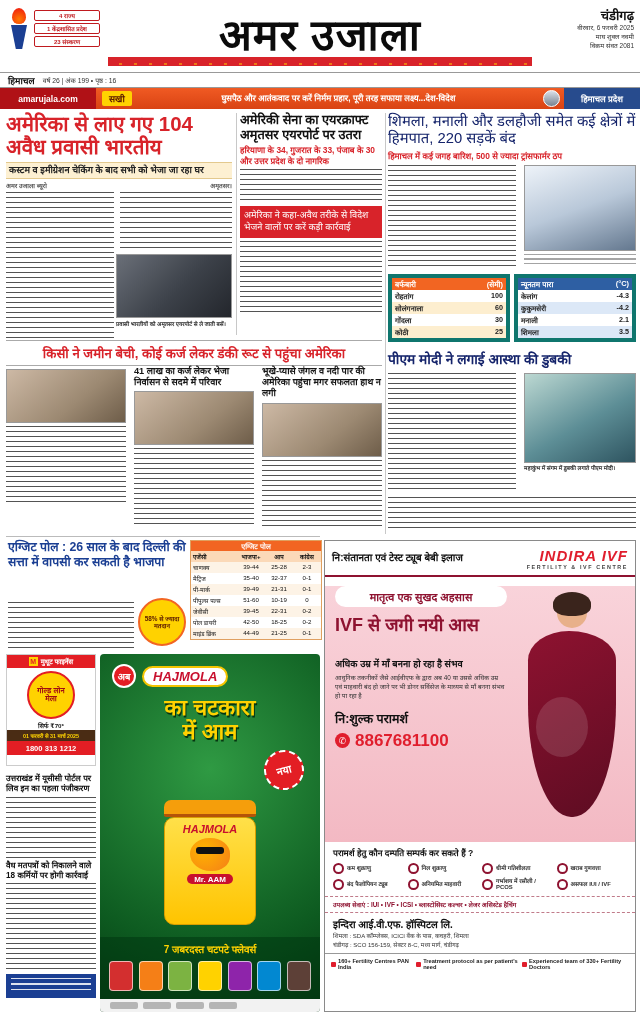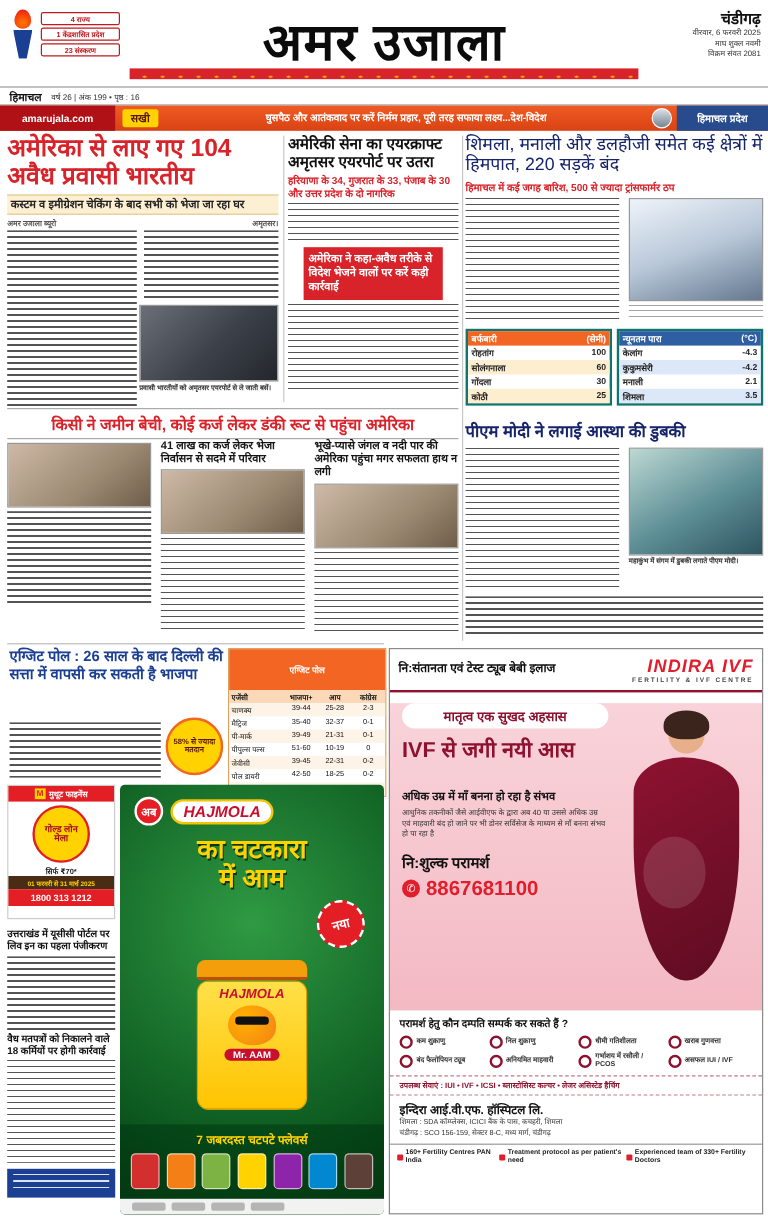--- a/index.html
+++ b/index.html
@@ -45,30 +45,30 @@
   .byline-row{display:flex;justify-content:space-between;font-size:6.4px;color:#555;margin:2px 0;font-weight:bold}
   .lead-body{position:relative;height:150px}
   .lead-col1{position:absolute;left:0;top:0;width:108px;height:148px}
   .lead-col2{position:absolute;left:114px;top:0;width:112px;height:58px}
   .lead-photo{position:absolute;left:110px;top:62px;width:116px;height:64px;background:linear-gradient(135deg,#6a6f78,#3c4149 55%,#23262c)}
   .lead-cap{position:absolute;left:110px;top:129px;width:116px;font-size:5.7px;font-weight:bold;color:#333;line-height:1.25}
 
   .midart{position:absolute;left:240px;top:113px;width:142px;height:222px}
   .midart h3{font-size:12.8px;font-weight:800;line-height:1.15;color:#101010}
   .deck-red{color:#d8232a;font-weight:800;font-size:8.4px;margin:3px 0;line-height:1.25}
-  .redbox{background:#d8232a;color:#fff;font-weight:700;font-size:9.2px;padding:4px;line-height:1.3;margin:3px 13px}
+  .redbox{background:#d8232a;color:#fff;font-weight:400;font-size:9.2px;padding:4px;line-height:1.3;margin:3px 0}
 
   .rightart{position:absolute;left:388px;top:113px;width:248px;height:222px}
   .rightart h3{font-size:14.8px;color:#15246b;font-weight:400;line-height:1.18}
   .snow-row{position:relative;height:104px;margin-top:4px}
   .snow-body{position:absolute;left:0;top:0;width:128px;height:104px}
   .snow-photo{position:absolute;right:0;top:0;width:112px;height:86px;background:linear-gradient(160deg,#eef3f9,#b9c8d9 50%,#64788f)}
   .snow-cap{position:absolute;right:0;top:89px;width:112px;height:13px}
   .tables{display:flex;gap:4px;margin-top:5px}
-  .mini-table{flex:1;font-size:7.2px;border:2px solid #0f766e}
+  .mini-table{flex:1;font-size:7.2px;border:4px solid #0f766e}
   .mt-head{color:#fff;font-weight:800;padding:1px 3px;display:flex;justify-content:space-between;font-size:7.4px}
   .mt-head.orange{background:#f26522}
   .mt-head.blue{background:#2e5fa3}
   .mt-row{display:flex;justify-content:space-between;padding:1px 3px;font-weight:bold;color:#222}
   .mini-table.ot .mt-row:nth-child(odd){background:#fdeecf}
   .mini-table.bt .mt-row:nth-child(odd){background:#dce8f7}
 
   
   .donkey-h{position:absolute;left:6px;top:340px;width:376px;font-size:13.2px;font-weight:800;color:#d8232a;text-align:center;border-top:1px solid #aaa;border-bottom:1px solid #aaa;padding:3px 0}
   .substory{position:absolute;top:366px;width:120px;height:168px}
@@ -81,21 +81,21 @@
   .modi-photo{position:absolute;right:0;top:0;width:112px;height:90px;background:linear-gradient(150deg,#bcd8d2,#5d8e96 55%,#2e5460)}
   .modi-cap{position:absolute;right:0;top:92px;width:112px;font-size:5.7px;font-weight:bold;color:#333;line-height:1.25}
   .modi-tail{height:32px;margin-top:2px}
 
   
   .exitpoll{position:absolute;left:8px;top:540px;width:314px;height:110px}
   .exitpoll h3{width:180px;font-size:12.3px;color:#1b3f93;font-weight:800;line-height:1.22}
   .ep-left{position:absolute;left:0;top:62px;width:126px;height:46px}
   .badge58{position:absolute;left:130px;top:58px;width:48px;height:48px;border-radius:50%;background:#ffd200;border:2px solid #f26522;display:flex;align-items:center;justify-content:center;text-align:center;font-size:6.4px;font-weight:800;color:#5b1a00;line-height:1.15;padding:3px}
   .ep-table{position:absolute;right:0;top:0;width:132px;border:1px solid #e0a060;font-size:6.1px}
-  .ept-title{background:#f26522;color:#fff;font-weight:800;text-align:center;font-size:7.2px;padding:12px}
+  .ept-title{background:#f26522;color:#fff;font-weight:800;text-align:center;font-size:7.2px;padding:0}
   .ept-cols{display:flex;background:#fbd9b8;font-weight:800}
   .ept-row{display:flex}
   .ept-row:nth-child(odd){background:#fdf3e6}
   .c-name{flex:1.5;padding:1px 2px;text-align:left;overflow:hidden;white-space:nowrap}
   .c-num{flex:1;padding:1px 0;text-align:center}
 
   
   .muthoot{position:absolute;left:6px;top:654px;width:90px;height:112px;border:1px solid #ccc;background:#fff}
   .mu-top{background:#e31e24;color:#fff;font-size:6.8px;font-weight:800;text-align:center;padding:2px;display:flex;align-items:center;justify-content:center;gap:3px}
   .mu-logo{width:9px;height:9px;background:#ffd200;color:#e31e24;font-size:7px;font-weight:800;line-height:9px;flex:none}

